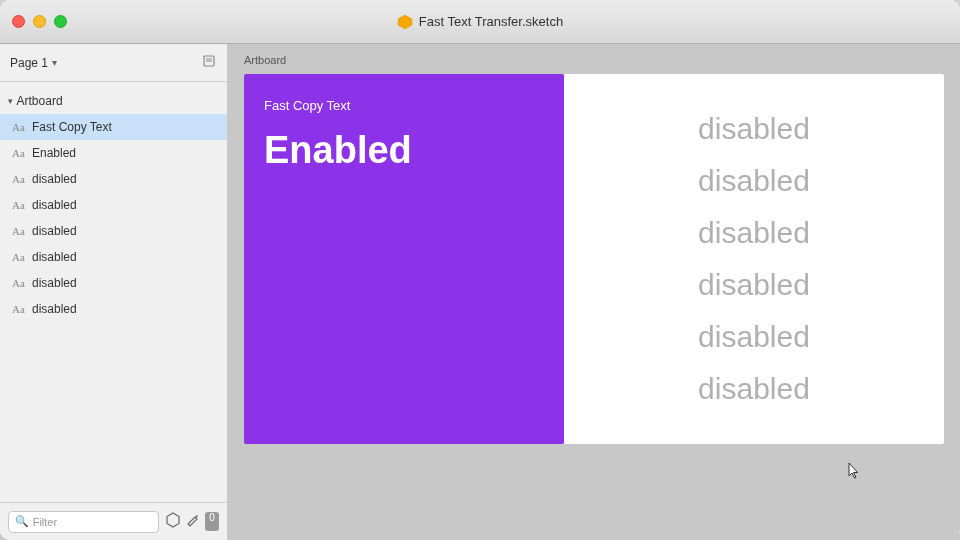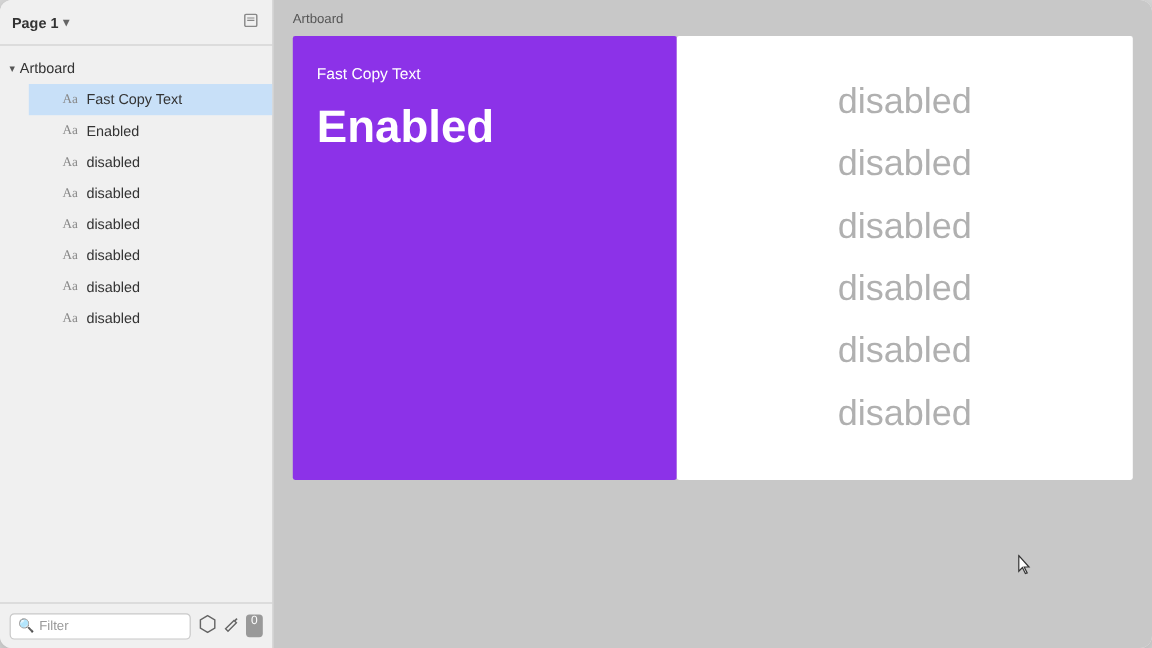--- a/index.html
+++ b/index.html
@@ -93,21 +93,20 @@
       border-bottom: 1px solid #d0d0d0;
     }
 
     .page-selector {
       display: flex;
       align-items: center;
       gap: 4px;
       font-size: 12px;
       color: #333;
       cursor: pointer;
-      font-weight: bold;
     }
 
     .page-selector-arrow {
       font-size: 10px;
       color: #666;
     }
 
     .sidebar-header-icon {
       margin-left: auto;
       font-size: 14px;
@@ -134,22 +133,21 @@
     .layer-item.selected {
       background: #c8e0f8;
     }
 
     .layer-item.group-header {
       font-weight: 500;
       padding-left: 8px;
     }
 
     .layer-indent {
-      padding-left: 28px;
-      margin-left: 24px;
+      padding-left: 12px;
     }
 
     .group-arrow {
       font-size: 9px;
       color: #555;
     }
 
     .layer-icon-aa {
       font-size: 11px;
       color: #888;
@@ -291,20 +289,35 @@
       right: 100px;
       width: 12px;
       height: 18px;
     }
   </style>
 </head>
 <body>
 
 <div class="window">
 
+  <div class="titlebar">
+    <div class="traffic-lights">
+      <div class="traffic-light close"></div>
+      <div class="traffic-light minimize"></div>
+      <div class="traffic-light maximize"></div>
+    </div>
+    <div class="titlebar-title">
+      <span class="sketch-icon">
+        <svg width="16" height="16" viewBox="0 0 16 16">
+          <polygon points="8,1 15,5 15,11 8,15 1,11 1,5" fill="#f7a800" stroke="#e09000" stroke-width="0.5"></polygon>
+        </svg>
+      </span>
+      <span>Fast Text Transfer.sketch</span>
+    </div>
+  </div>
 
   <div class="main-content">
 
     <div class="sidebar">
 
       <div class="sidebar-header">
         <div class="page-selector">
           <span>Page 1</span>
           <span class="page-selector-arrow">▾</span>
         </div>

